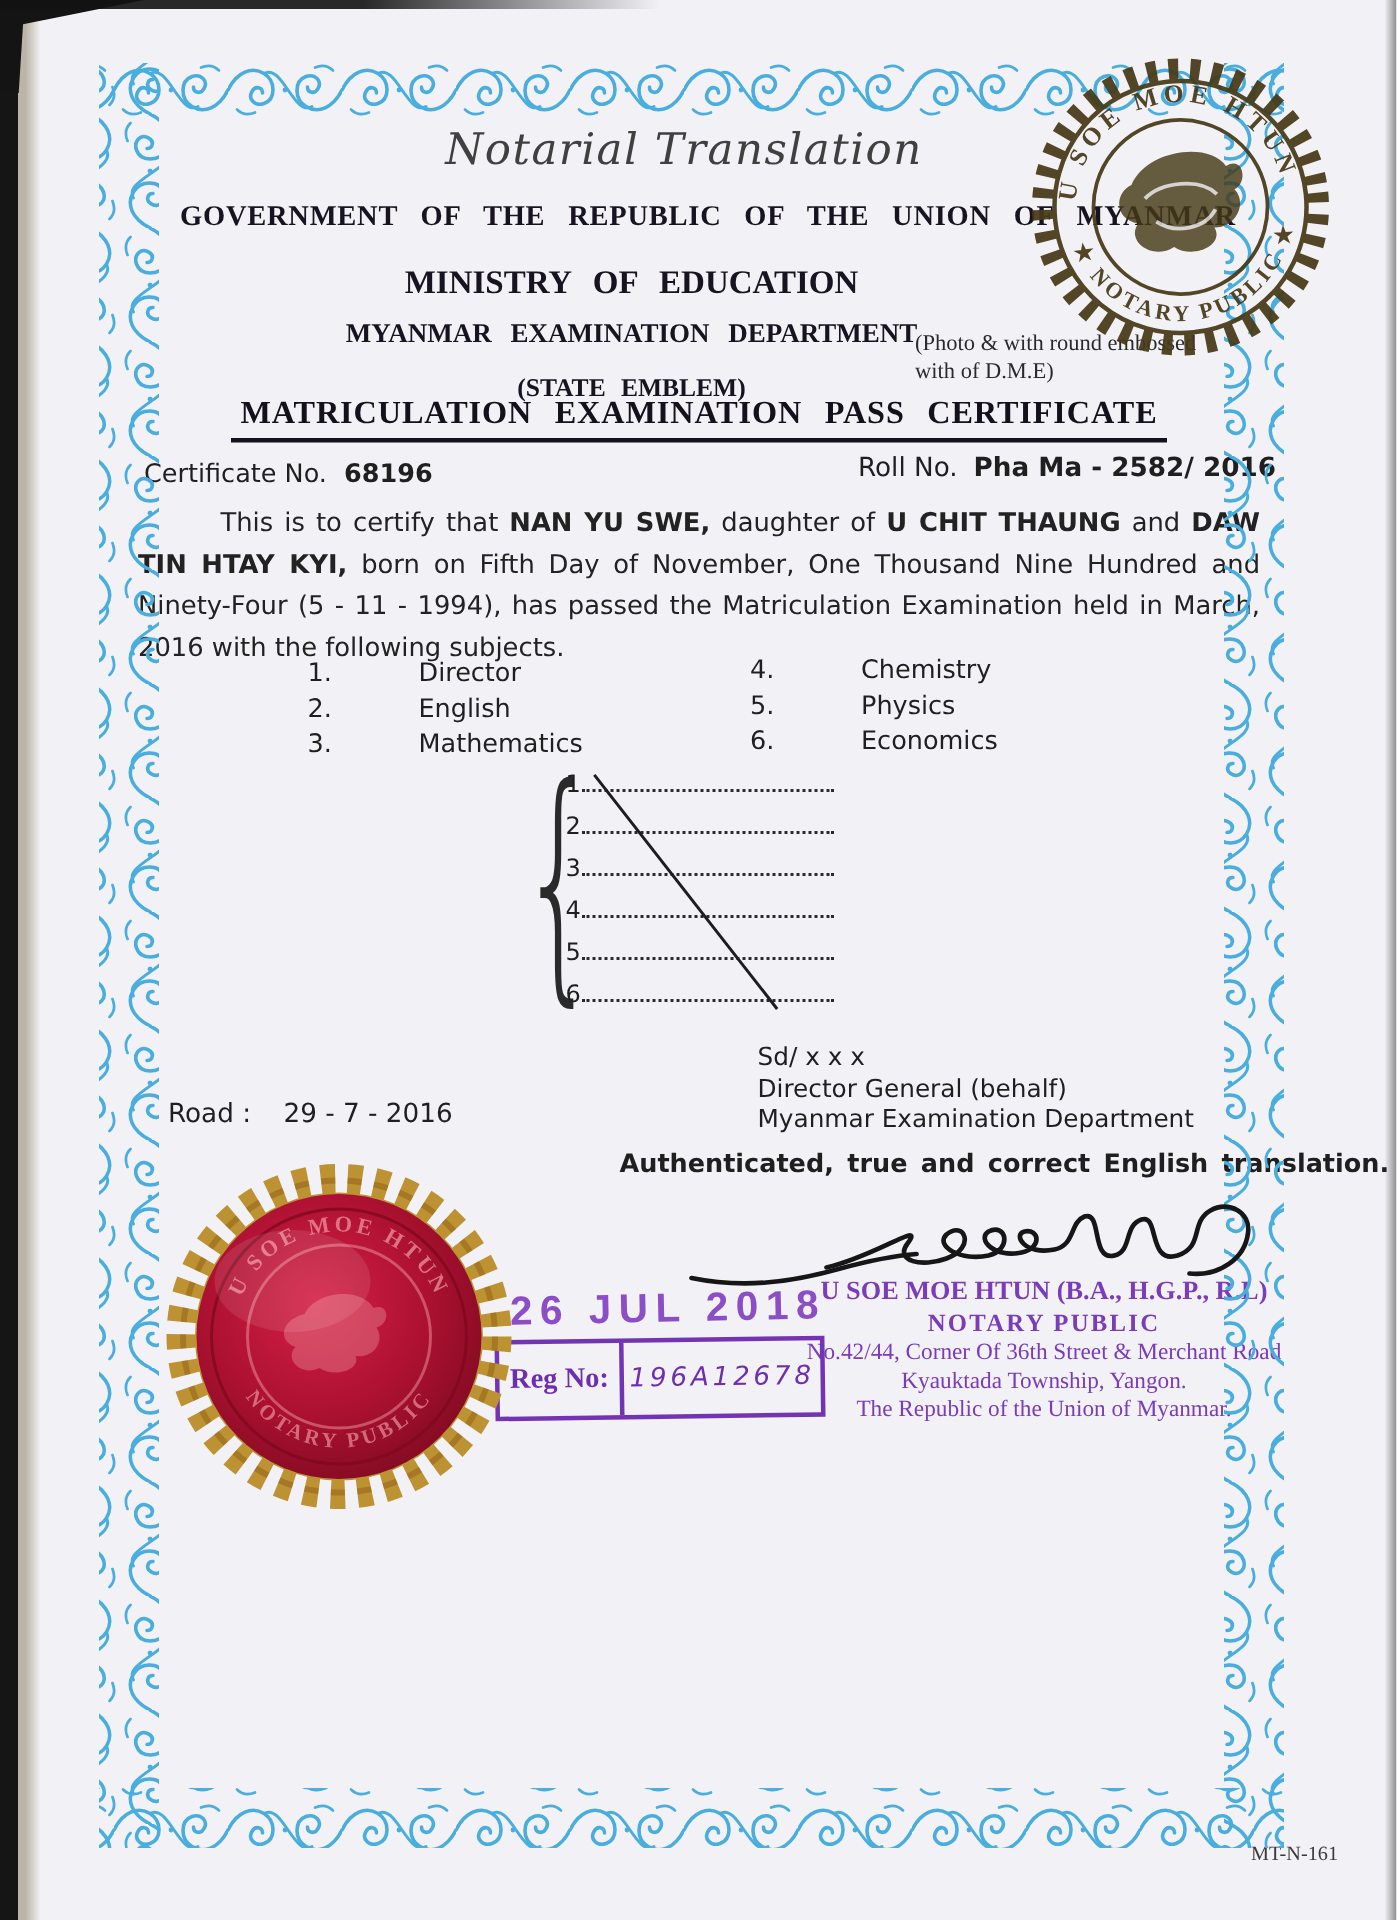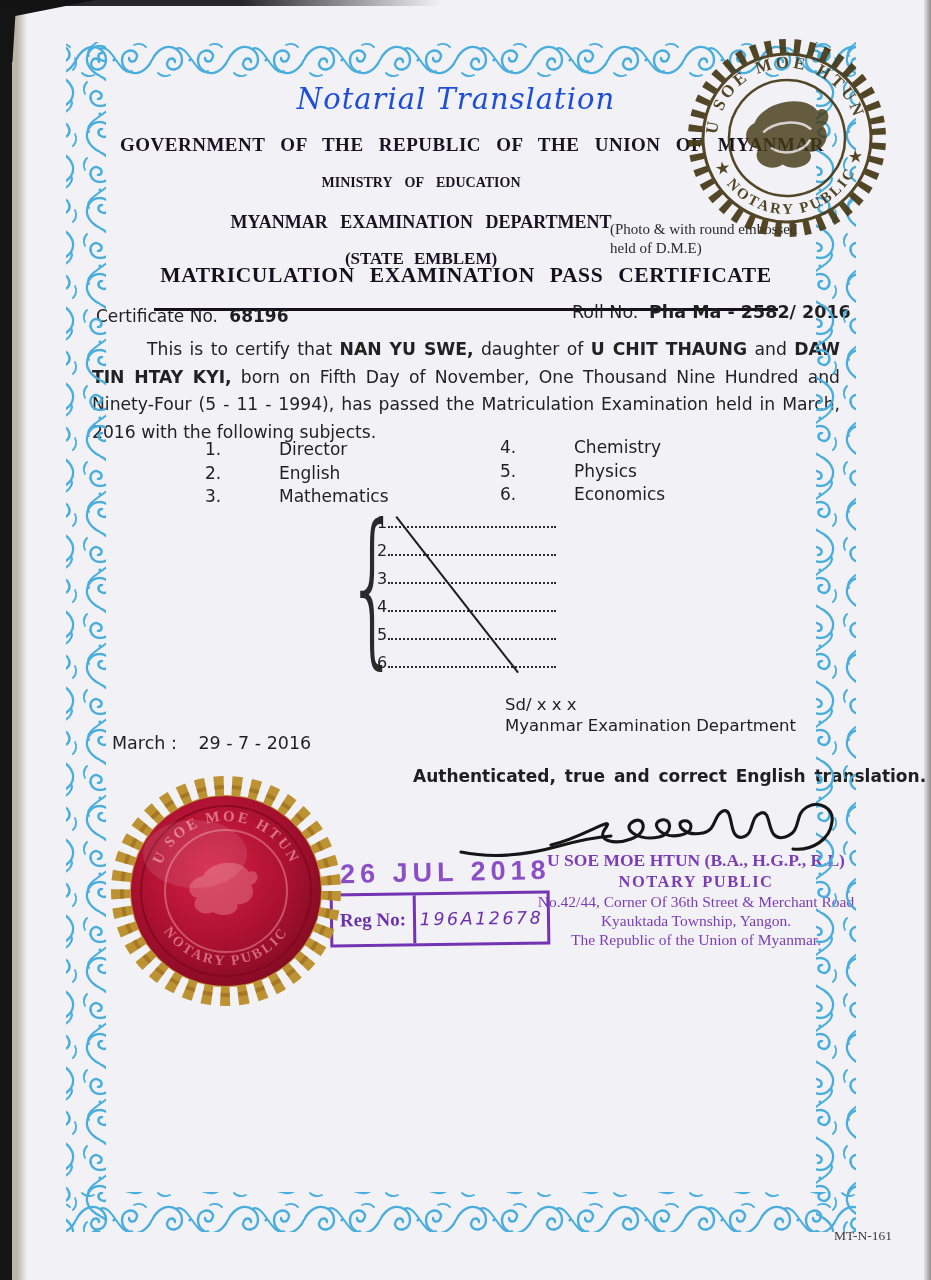--- a/index.html
+++ b/index.html
@@ -15,32 +15,32 @@
   .scan-top{left:0;top:0;width:440px;height:6px;z-index:9;
     background:linear-gradient(90deg,rgba(18,18,18,.9) 0 55%,rgba(18,18,18,0));}
   .scan-right{right:0;top:0;width:8px;height:1280px;z-index:9;
     background:linear-gradient(270deg,rgba(60,58,55,.55),rgba(60,58,55,0));}
 
   
   .frame{left:0;top:0;z-index:4;}
 
   
   .notarial{left:86px;top:82px;width:740px;text-align:center;
-    font-family:"DejaVu Serif",serif;font-style:italic;font-size:29px;color:#1d4ed8;letter-spacing:1px;}
+    font-family:"DejaVu Serif",serif;font-style:italic;font-size:29px;color:#404040;letter-spacing:1px;}
   .gov{font-family:"Liberation Serif",serif;font-weight:bold;color:#171320;text-align:center;}
   .gov1{left:92px;top:134px;width:760px;font-size:19px;word-spacing:10px;letter-spacing:.5px;}
-  .gov2{left:66px;top:175px;width:710px;font-size:14px;word-spacing:9px;}
+  .gov2{left:66px;top:175px;width:710px;font-size:22px;word-spacing:9px;}
   .gov3{left:66px;top:212px;width:710px;font-size:18px;word-spacing:8px;}
   .gov4{left:66px;top:249px;width:710px;font-size:17px;word-spacing:6px;}
   .photonote{left:610px;top:220px;width:240px;font-family:"Liberation Serif",serif;
     font-size:15px;line-height:19px;color:#2a2a2a;}
   .titlewrap{left:96px;top:263px;width:740px;text-align:center;}
   .titletext{display:inline-block;font-family:"Liberation Serif",serif;font-weight:bold;
     font-size:21.5px;letter-spacing:.6px;word-spacing:9px;color:#14111c;
-    border-bottom:3px solid #14111c;padding:0 6px 20px;}
+    border-bottom:3px solid #14111c;padding:0 6px 4px;}
 
   
   .certno{left:96px;top:306px;font-size:17px;}
   .rollno{left:572px;top:302px;font-size:17.5px;}
   .b{font-weight:bold;}
 
   
   .body-par{left:92px;top:336px;width:748px;font-size:17.2px;line-height:27.5px;
     text-align:justify;text-indent:55px;color:#222;}
 
@@ -119,21 +119,21 @@
     <rect x="816" y="42" width="40" height="1190" fill="url(#scrollV)"></rect>
   </svg>
 
   <div class="abs notarial">Notarial Translation</div>
   <div class="abs gov gov1">GOVERNMENT OF THE REPUBLIC OF THE UNION OF MYANMAR</div>
   <div class="abs gov gov2">MINISTRY OF EDUCATION</div>
   <div class="abs gov gov3">MYANMAR EXAMINATION DEPARTMENT</div>
   <div class="abs gov gov4">(STATE EMBLEM)</div>
   <div class="abs photonote">
     <div>(Photo &amp; with round embossed</div>
-    <div>held of  D.M.E)</div>
+    <div>with of  D.M.E)</div>
   </div>
   <div class="abs titlewrap">
     <span class="titletext">MATRICULATION EXAMINATION PASS CERTIFICATE</span>
   </div>
 
   <div class="abs certno">
     <span>Certificate No.</span>
     <span class="b" style="margin-left:6px;text-align:center;">68196</span>
   </div>
   <div class="abs rollno">
@@ -172,24 +172,25 @@
   <div class="abs dline" style="top:512px;"><span>1</span><span class="leader"></span></div>
   <div class="abs dline" style="top:540px;"><span>2</span><span class="leader"></span></div>
   <div class="abs dline" style="top:568px;"><span>3</span><span class="leader"></span></div>
   <div class="abs dline" style="top:596px;"><span>4</span><span class="leader"></span></div>
   <div class="abs dline" style="top:624px;"><span>5</span><span class="leader"></span></div>
   <div class="abs dline" style="top:652px;"><span>6</span><span class="leader"></span></div>
   <div class="abs strike"></div>
 
   <div class="abs sdblock">
     <div>Sd/ x x x</div>
+    <div>Director General (behalf)</div>
     <div>Myanmar Examination Department</div>
   </div>
   <div class="abs dateline">
-    <span>March :</span>
+    <span>Road :</span>
     <span class="dateval">29 - 7 - 2016</span>
   </div>
   <div class="abs auth">Authenticated, true and correct English translation.</div>
 
   <svg class="abs sig" width="385" height="78" viewBox="0 0 385 78">
     <g stroke="#161616" stroke-width="3.1" fill="none" stroke-linecap="round" stroke-linejoin="round">
       <path d="M6,57 C40,64 72,60 104,51 C126,45 142,42 156,41"></path>
       <path d="M96,50 C130,42 162,18 150,34 C141,46 160,50 176,44 C196,37 188,18 176,28
                C168,36 186,46 204,42 C220,38 216,20 204,26 C196,31 208,44 226,40
                C240,37 238,24 228,26 C220,28 228,42 248,38 C262,35 258,20 268,16

